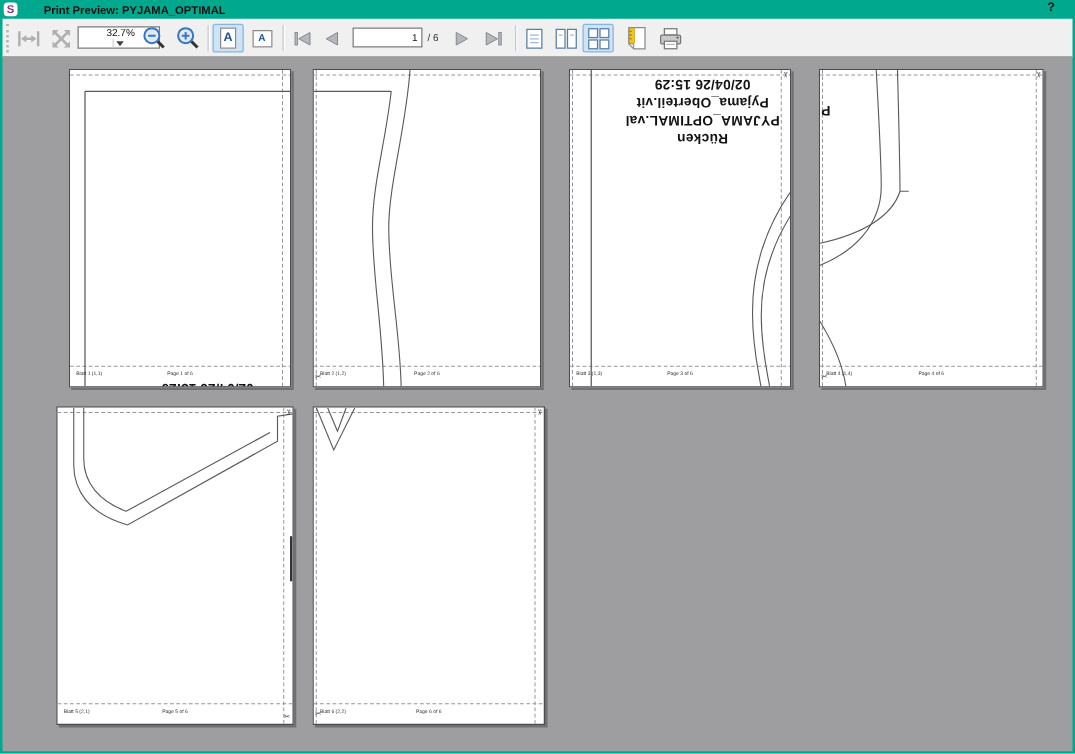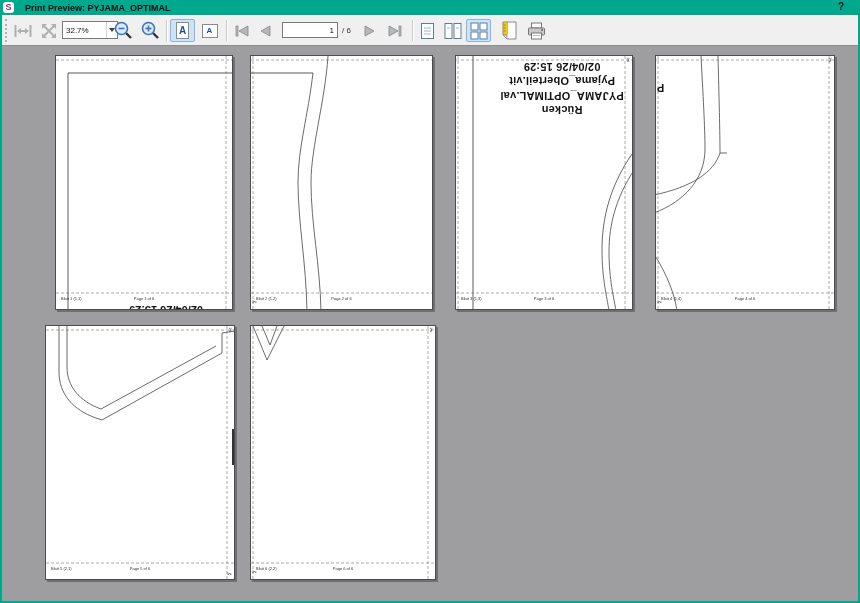--- a/index.html
+++ b/index.html
@@ -5,21 +5,21 @@
   * { margin:0; padding:0; box-sizing:border-box; }
   html,body { width:860px; height:603px; overflow:hidden; font-family:"Liberation Sans", sans-serif; }
   #window { position:relative; width:860px; height:603px; background:#00a88e; }
 
   
   #titlebar { position:absolute; left:0; top:0; width:860px; height:15px;
     background:#00a88e; display:flex; align-items:center; }
   .app-ico { width:11px; height:11px; margin-left:3px; background:#ffffff; border-radius:3px;
     display:flex; align-items:center; justify-content:center;
     color:#8b2f8f; font-size:9px; font-weight:bold; line-height:1; }
-  #title-text { margin-left:5px; font-size:9px; font-weight:bold; color:#111;padding-left:6px; }
+  #title-text { margin-left:15px; font-size:9px; font-weight:bold; color:#111;padding-left:6px; }
   #help-btn { position:absolute; right:16px; top:1px; font-size:10px; font-weight:bold; color:#111; cursor:default; }
 
   
   #toolbar { position:absolute; left:2px; top:15px; width:856px; height:31px;
     background:#f0f0f0; border-bottom:1px solid #8e8e8e; }
   .grip { position:absolute; left:3px; top:4px; height:23px; width:3px; border-left:2px dotted #b4b4b4; }
   .tbtn { position:absolute; top:4px; height:23px; display:flex; align-items:center; justify-content:center;
     border:1px solid transparent; border-radius:2px; }
   .tbtn.sel { background:#cde4f7; border-color:#86b4e3; }
   .vsep { position:absolute; top:5px; width:1px; height:21px; background:#c9c9c9; box-shadow:1px 0 0 #ffffff; }
@@ -79,21 +79,21 @@
       <svg width="16" height="16" viewBox="0 0 16 16">
         <line x1="3" y1="3" x2="13" y2="13" stroke="#b0b0b0" stroke-width="2"></line>
         <line x1="13" y1="3" x2="3" y2="13" stroke="#b0b0b0" stroke-width="2"></line>
         <polygon points="1,1 6,1 1,6" fill="#b0b0b0"></polygon>
         <polygon points="15,1 10,1 15,6" fill="#b0b0b0"></polygon>
         <polygon points="1,15 6,15 1,10" fill="#b0b0b0"></polygon>
         <polygon points="15,15 10,15 15,10" fill="#b0b0b0"></polygon>
       </svg>
     </div>
 
-    <div class="combo" style="left:60px; width:56px;">
+    <div class="combo" style="left:60px; width:66px;flex-direction:column;">
       <span class="val">32.7%</span>
       <span class="chev">
           <span class="chev-tri"></span>
         </span>
     </div>
 
     <div class="tbtn" style="left:109px; width:25px;">
       <svg width="19" height="19" viewBox="0 0 19 19">
         <line x1="12" y1="12" x2="17" y2="17" stroke="#333" stroke-width="2.4"></line>
         <circle cx="7.5" cy="7.5" r="6" fill="#ddebf8" stroke="#3875c2" stroke-width="1.6"></circle>

